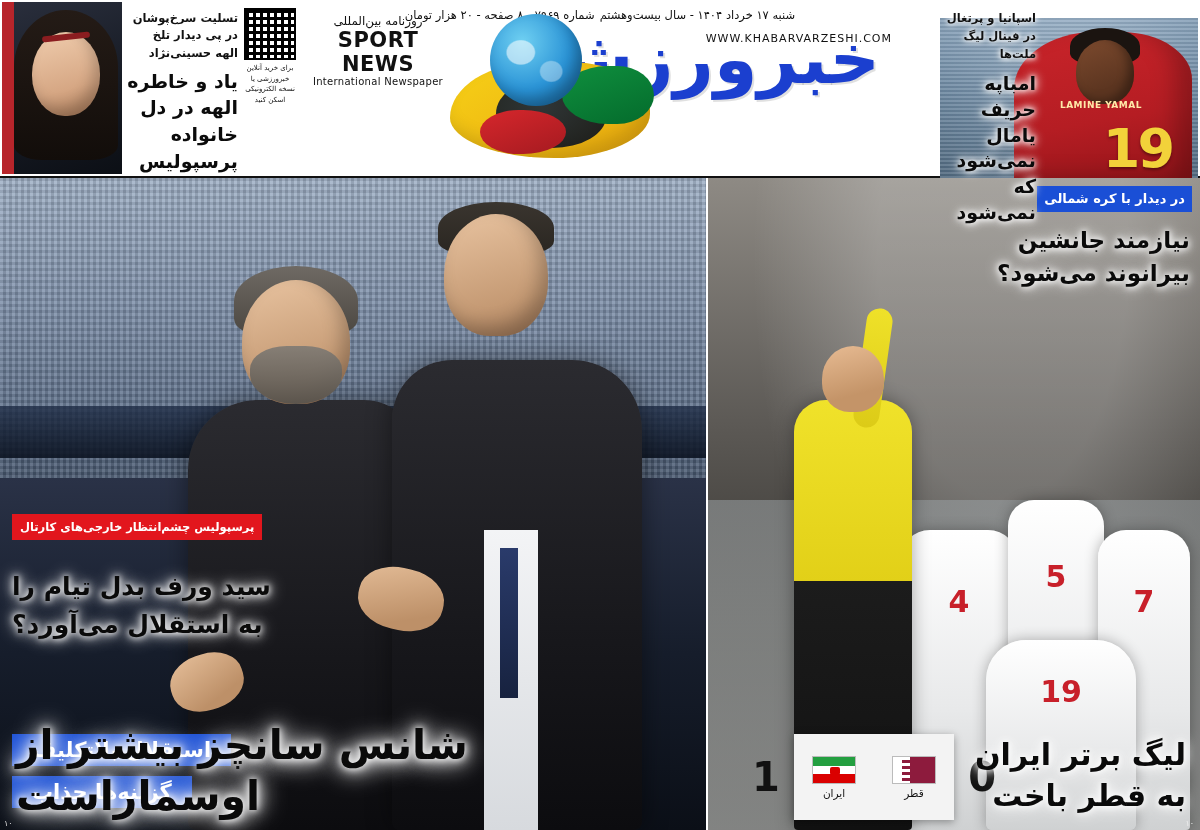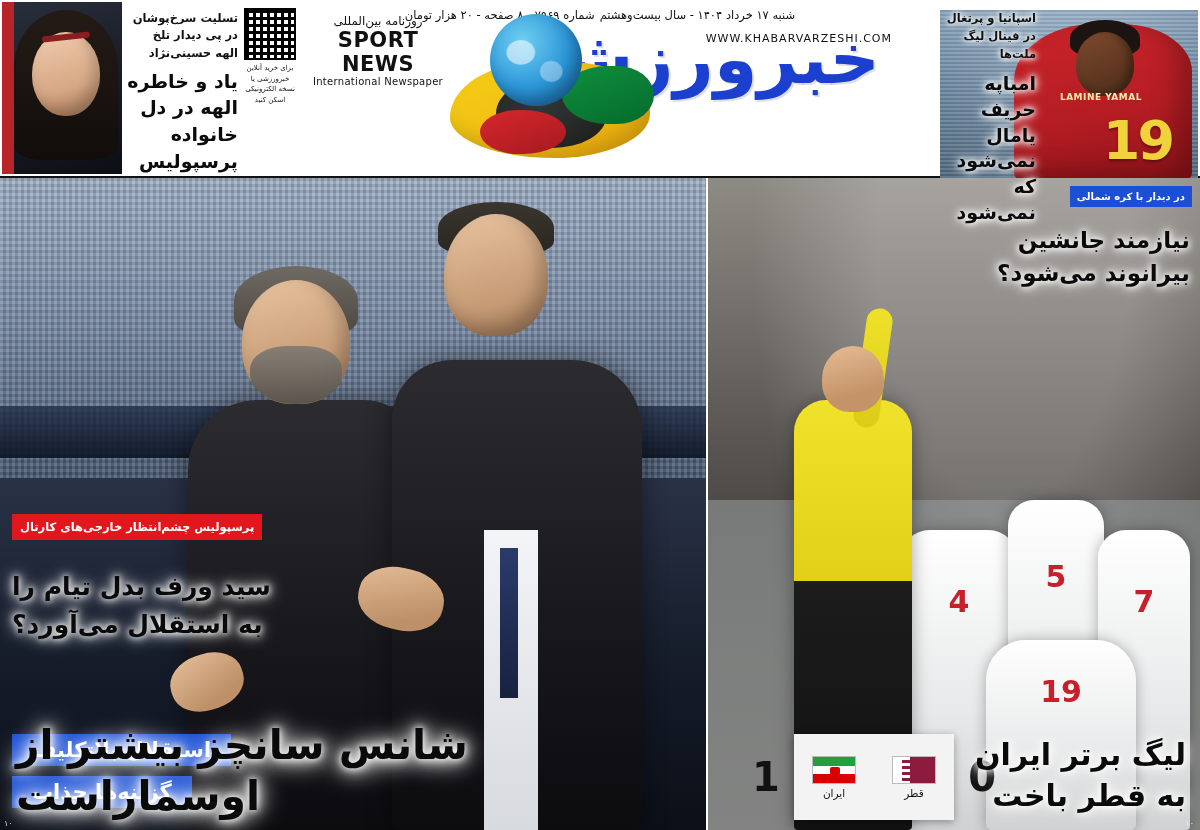--- a/index.html
+++ b/index.html
@@ -23,21 +23,21 @@
     border-bottom: 2px solid #111;
   }
 
   
   .corner-right {
     position: absolute; top: 2px; right: 2px;
     width: 258px; height: 172px;
     display: flex; flex-direction: row;
   }
   .corner-right .photo {
-    position: absolute; top: 8px; right: 0;
+    position: absolute; top: 16px; right: 0;
     width: 258px; height: 172px;
     background:
       radial-gradient(circle at 50% 30%, #e7eef6 0%, #b9cbdd 35%, #6e8aa6 70%, #3c5266 100%);
     overflow: hidden;
   }
   .cr-crowd {
     position: absolute; inset: 0;
     background:
       repeating-linear-gradient(0deg, rgba(255,255,255,.14) 0 2px, rgba(0,0,0,.07) 2px 4px),
       linear-gradient(180deg, #8fa8bf 0%, #6c879f 45%, #50687d 100%);
@@ -330,21 +330,21 @@
   .score-half .cname { font-size: 10.5px; color: #111; direction: rtl; }
   .score-num {
     position: absolute; top: 50%; transform: translateY(-50%);
     font-size: 40px; font-weight: 800; color: #111; font-family: "DejaVu Sans", sans-serif;
   }
   .score-num.right { right: -42px; }
   .score-num.left  { left: -42px; }
 
   .pr-badge {
     position: absolute; top: 8px; right: 8px;
-    background: #1a4fd6; color: #fff; font-size: 10px; font-weight: 700;
+    background: #1a4fd6; color: #fff; font-size: 13px; font-weight: 700;
     padding: 3px 7px; direction: rtl; line-height: 1.5;
     text-align: center;
     margin-left: 20px;
   }
   .pr-kicker2 {
     position: absolute; top: 46px; right: 10px;
     width: 230px; text-align: right; direction: rtl;
     font-size: 23px; line-height: 1.45; font-weight: 800; color: #0a0a0a;
     text-shadow: 0 0 6px #fff, 0 0 10px #fff, 0 0 16px #fff;
   }

